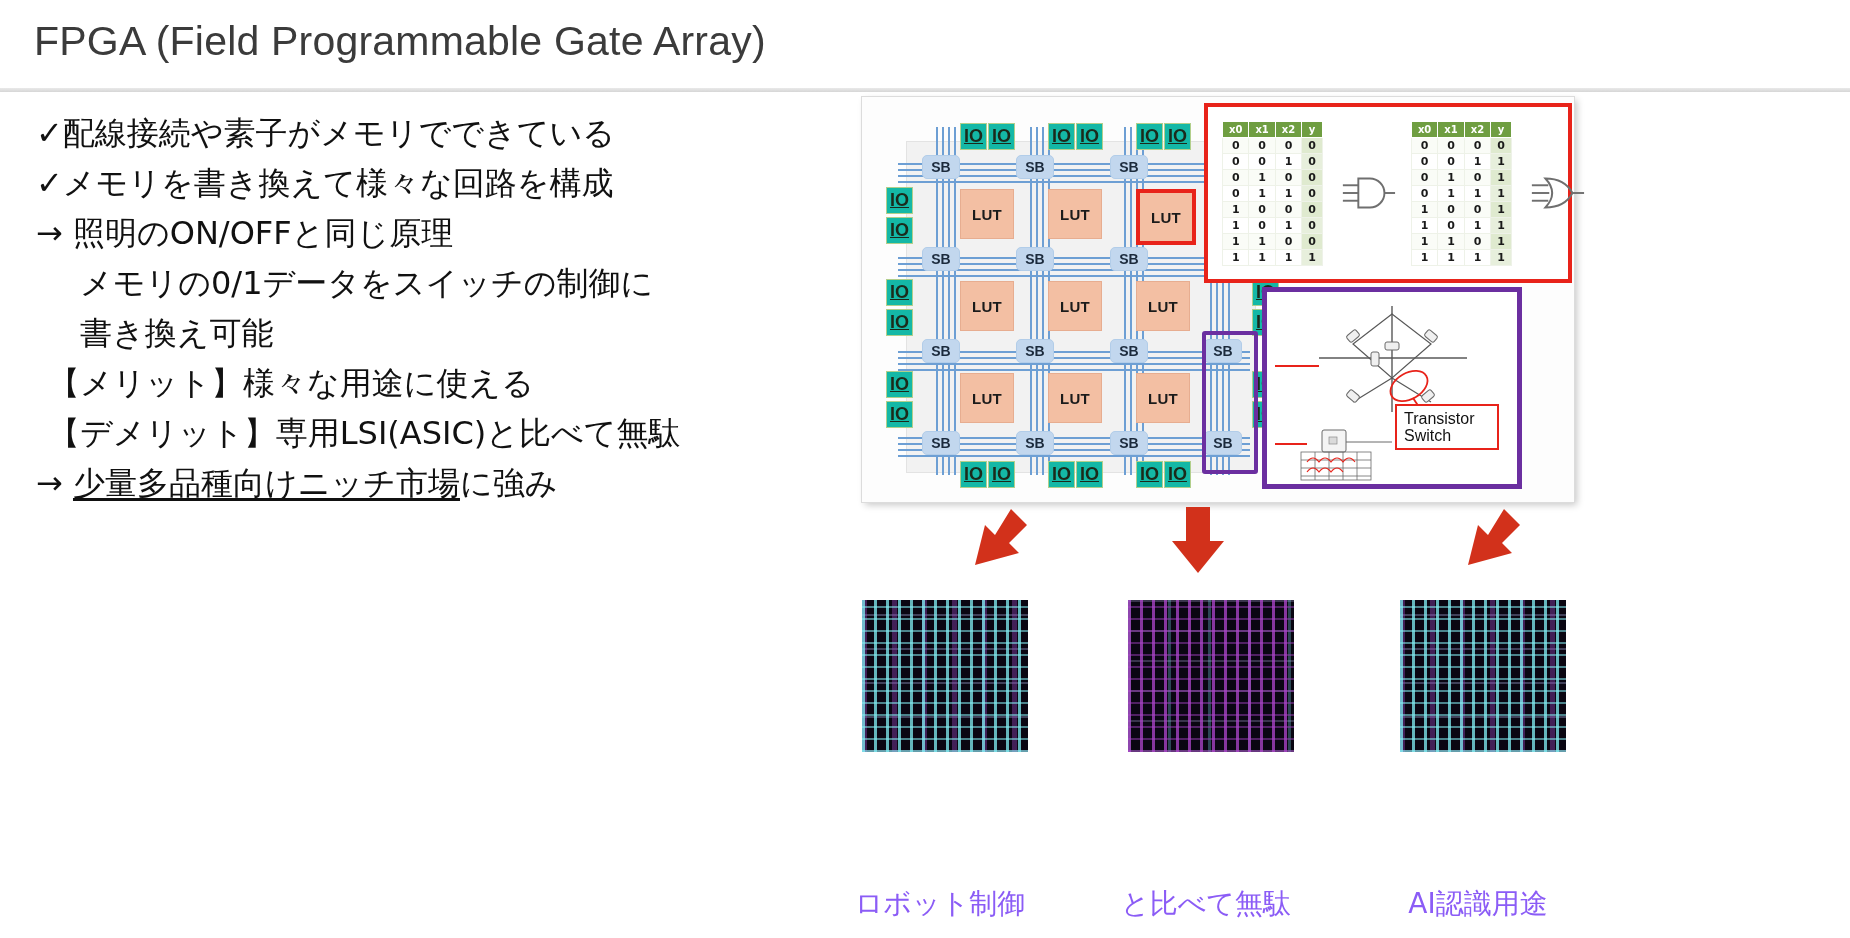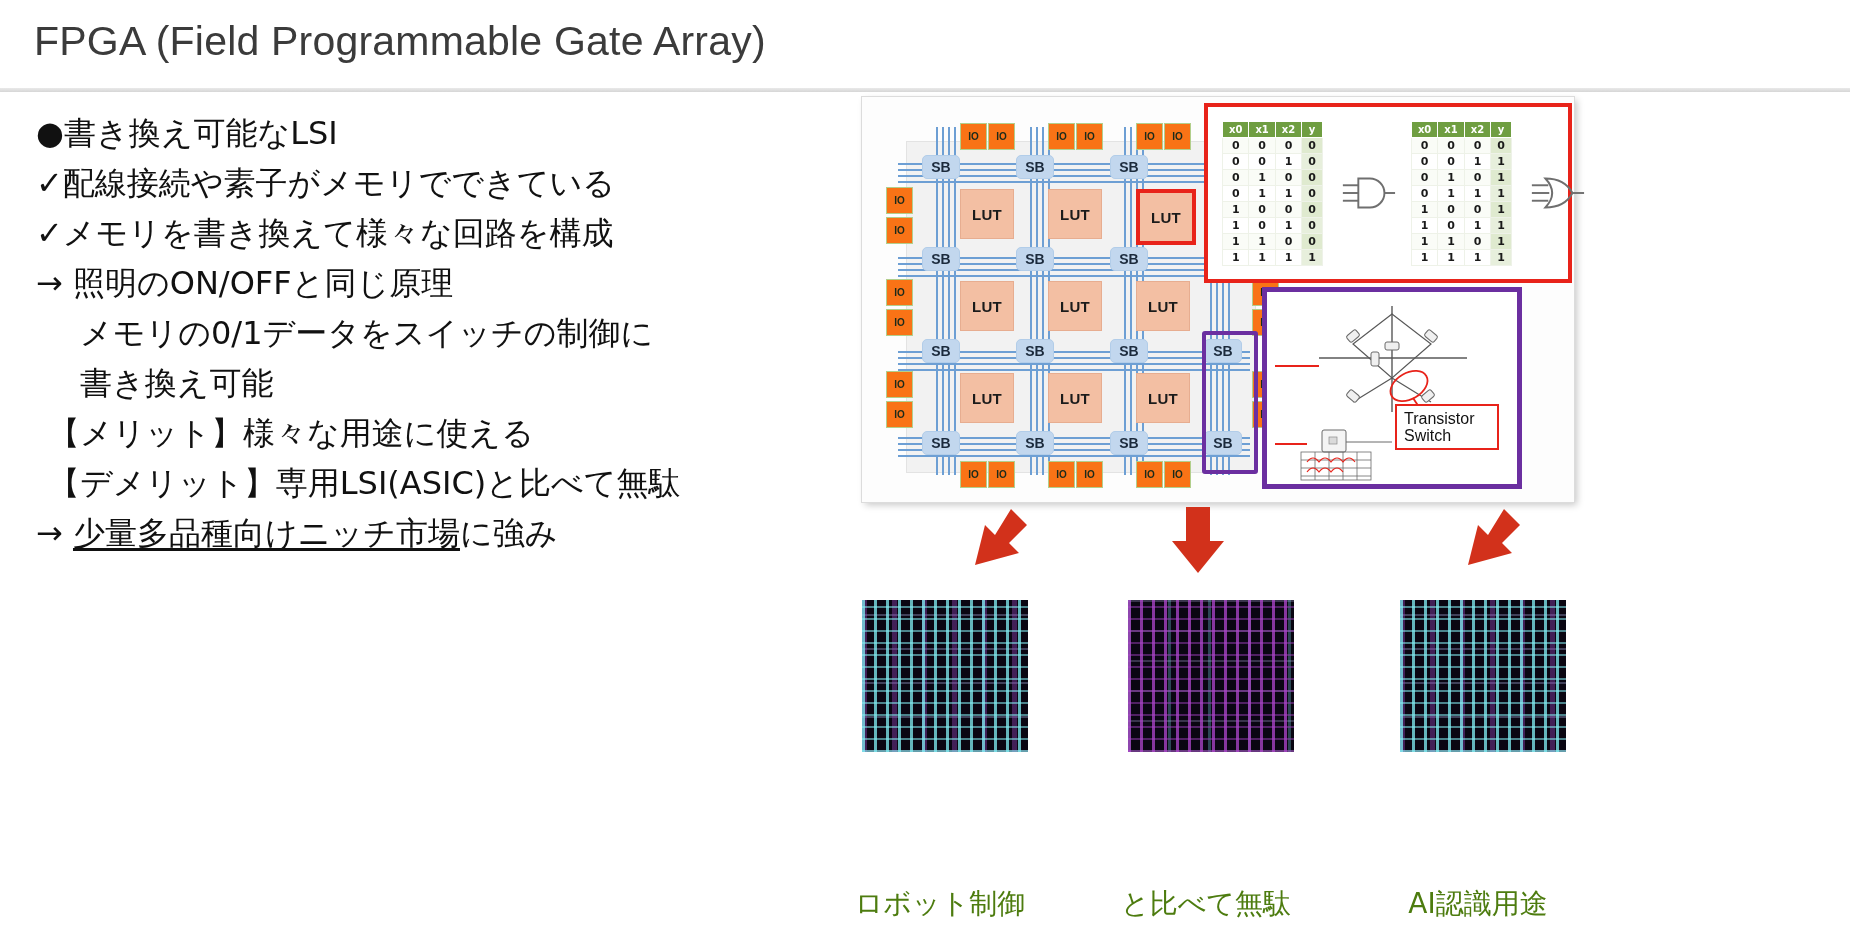--- a/index.html
+++ b/index.html
@@ -56,24 +56,24 @@
     letter-spacing:.3px;
   }
   .lut.sel{border:4px solid #e8231a;}
   .sb{
     position:absolute;width:36px;height:22px;background:#c2d7ee;
     border-radius:5px;border:1px solid #b2cde9;
     font-size:14px;font-weight:700;color:#1b2a3c;
     display:flex;align-items:center;justify-content:center;
   }
   .io{
-    position:absolute;width:25px;height:25px;background:#f97316;
+    position:absolute;width:25px;height:25px;background:#14b8a6;
     border:1px solid #b2cf8c;
-    font-size:10px;font-weight:700;color:#1b2a1b;
-    display:flex;align-items:center;justify-content:center;
+    font-size:18px;font-weight:700;color:#1b2a1b;
+    display:flex;align-items:center;justify-content:center;text-decoration:underline;
   }
   #sb-col-highlight{
     position:absolute;left:318px;top:214px;width:48px;height:135px;
     border:4px solid #6b2fa0;border-radius:3px;
   }
   
   #truth-card{
     position:absolute;left:342px;top:6px;width:360px;height:172px;
     border:4px solid #e8231a;background:#ffffff;
     display:flex;align-items:center;
@@ -130,33 +130,32 @@
   }
   .chip.violet{
     background-image:
       repeating-linear-gradient(90deg, rgba(175,70,205,.75) 0 3px, rgba(0,0,0,0) 3px 12px),
       repeating-linear-gradient(0deg, rgba(150,60,180,.5) 0 2px, rgba(0,0,0,0) 2px 12px),
       repeating-linear-gradient(90deg, rgba(120,220,235,.3) 0 3px, rgba(0,0,0,0) 3px 40px),
       repeating-linear-gradient(0deg, rgba(200,190,250,.25) 0 2px, rgba(0,0,0,0) 2px 30px);
   }
   .caption{
     position:absolute;width:220px;text-align:center;
-    font-size:28px;color:#4d7c0f;
+    font-size:28px;color:#8b5cf6;
     font-family:"DejaVu Sans","Liberation Sans",sans-serif;
     white-space:nowrap;
   }
 </style>
 </head>
 <body>
 
 <div id="slide-title">FPGA (Field Programmable Gate Array)</div>
 <div id="title-rule"></div>
 
 <div id="body-text">
-  <div class="bline">●書き換え可能なLSI</div>
   <div class="bline">✓配線接続や素子がメモリでできている</div>
   <div class="bline">✓メモリを書き換えて様々な回路を構成</div>
   <div class="bline">→ 照明のON/OFFと同じ原理</div>
   <div class="bline indent1">メモリの0/1データをスイッチの制御に</div>
   <div class="bline indent1">書き換え可能</div>
   <div class="bline indent-half">【メリット】様々な用途に使える</div>
   <div class="bline indent-half">【デメリット】専用LSI(ASIC)と比べて無駄</div>
   <div class="bline" id="last-line">→ <span class="ul">少量多品種向けニッチ市場</span>に強み</div>
 </div>
 

